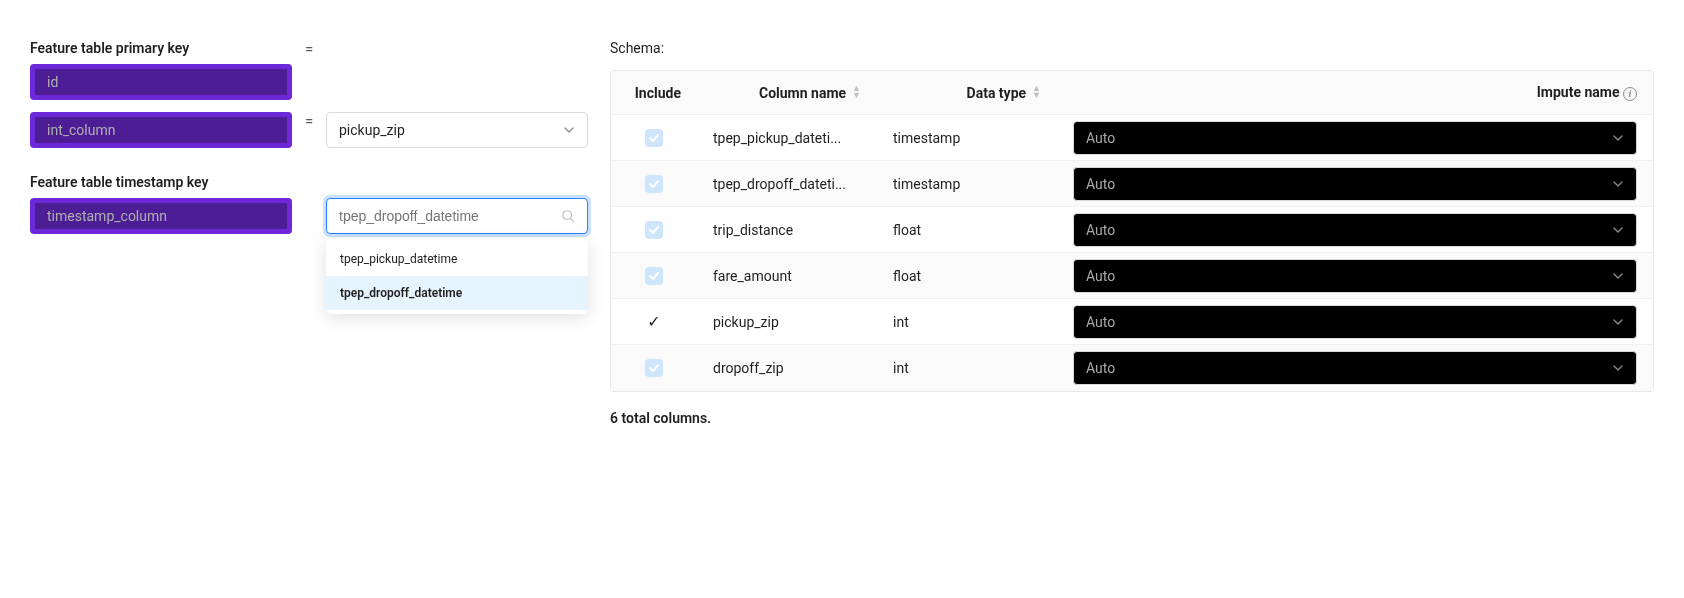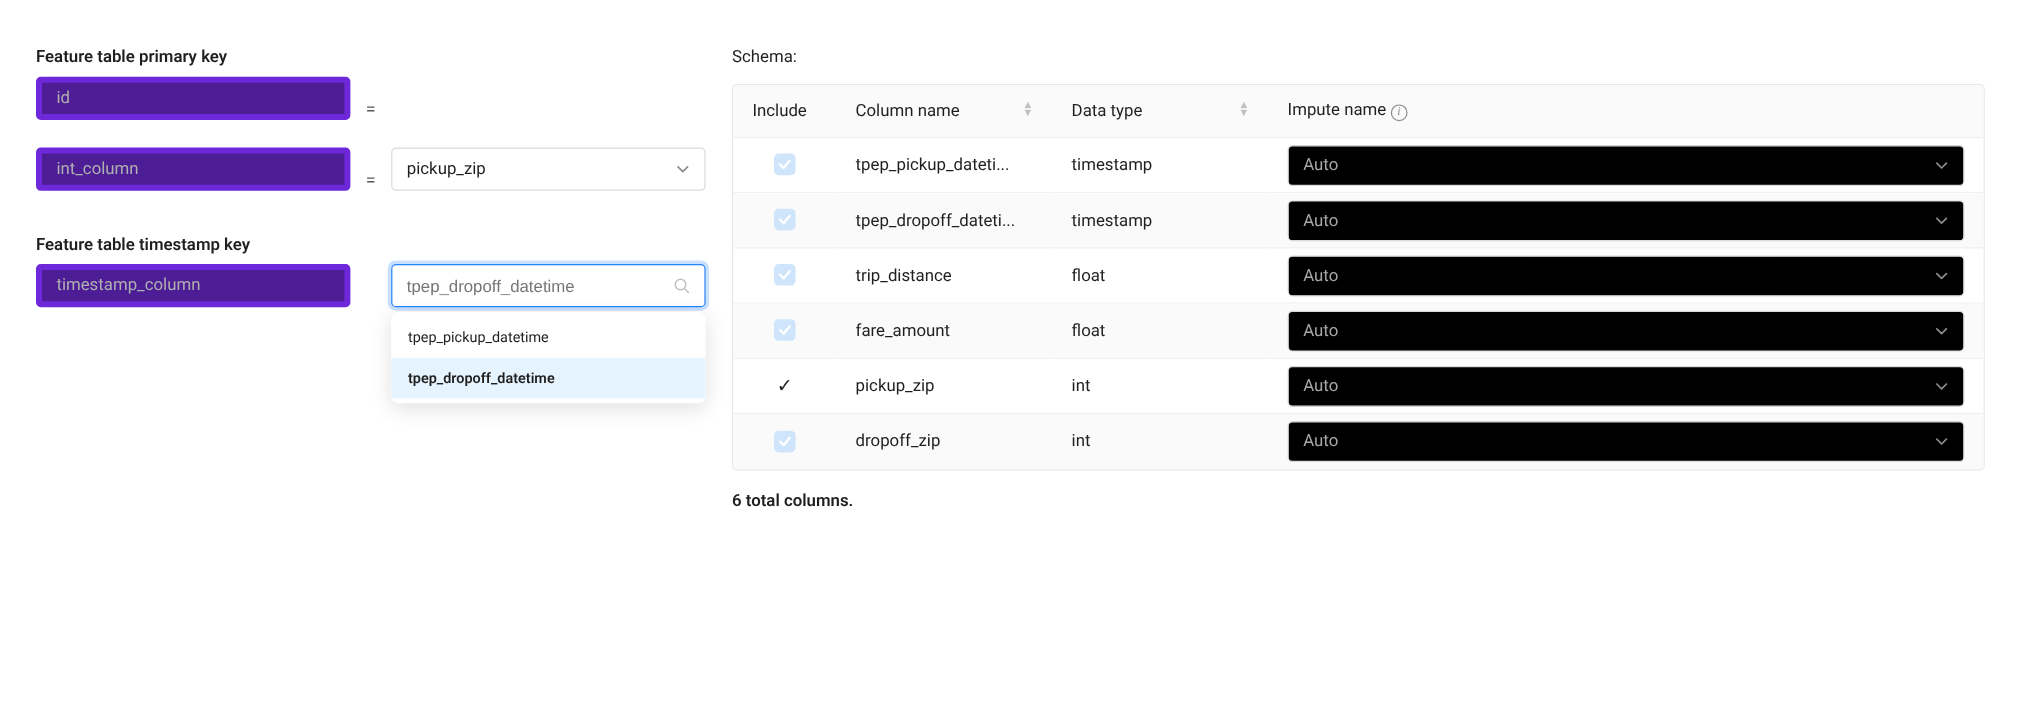--- a/index.html
+++ b/index.html
@@ -22,23 +22,23 @@
     font-weight: 600;
     font-size: 14px;
     margin-bottom: 8px;
     display: flex;
     align-items: center;
     gap: 6px;
   }
 
   .row-pair {
     display: flex;
-    align-items: flex-end;
+    align-items: flex-start;
     gap: 10px;
-    margin-bottom: 23px;
+    margin-bottom: 12px;
   }
   .row-pair .eq {
     width: 14px;
     text-align: center;
     color: #595959;
     font-size: 15px;
   }
   .col-half { width: 262px; }
 
   .input-disabled {
@@ -128,23 +128,24 @@
   table.schema th, table.schema td {
     text-align: left;
     font-size: 14px;
     padding: 0 16px;
     border-bottom: 1px solid #f0f0f0;
     height: 46px;
     vertical-align: middle;
   }
   table.schema th {
     background: #fafafa;
-    font-weight: 400;
+    font-weight: 700;
     color: #1f1f1f;
     height: 44px;
+    text-align: right;
   }
   table.schema tbody tr:nth-child(even) td { background: #fafafa; }
   table.schema tbody tr:last-child td { border-bottom: none; }
 
   .th-sortable { position: relative; }
   .sort-arrows {
     display: inline-flex;
     flex-direction: column;
     margin-left: 6px;
     vertical-align: middle;

